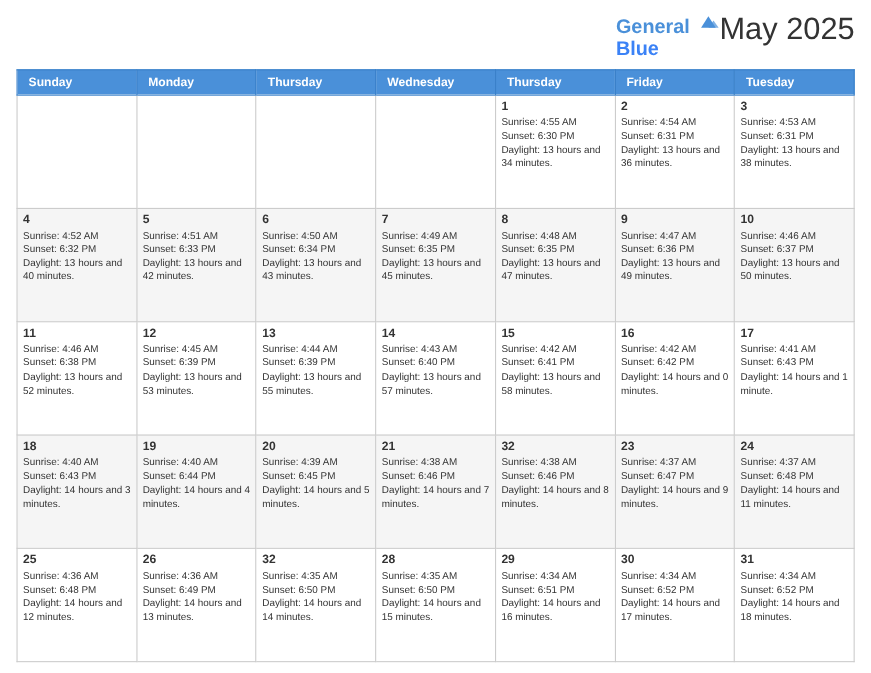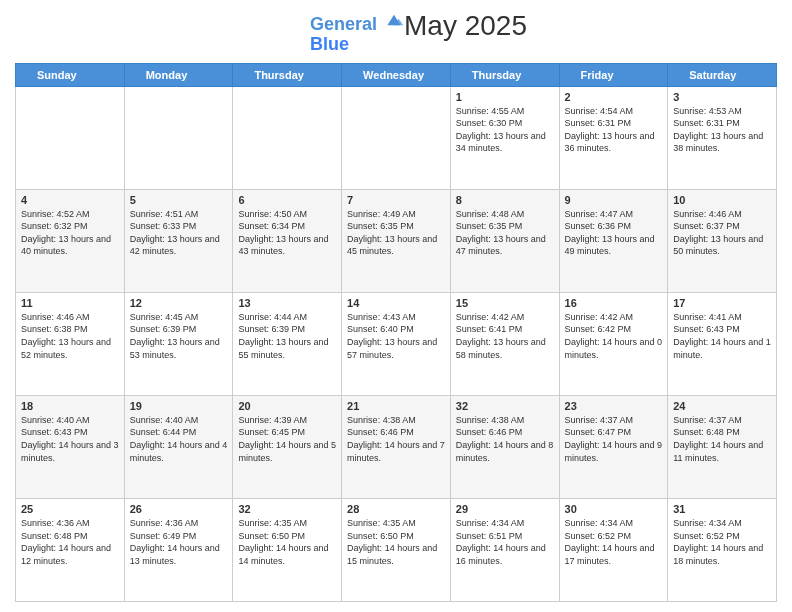--- a/index.html
+++ b/index.html
@@ -12,21 +12,21 @@
     }
     .page {
       width: 792px;
       height: 612px;
       padding: 10px 15px;
       display: flex;
       flex-direction: column;
     }
     .header {
       display: flex;
-      justify-content: center;
+      justify-content: flex-end;
       align-items: flex-start;
       margin-bottom: 8px;
       margin-left: 45px;
     }
     .logo {
       display: flex;
       align-items: center;
     }
     .logo-text {
       font-size: 18px;
@@ -60,21 +60,21 @@
       border: 1px solid #ccc;
       border-collapse: collapse;
       width: 100%;
       table-layout: fixed;
       font-size: 9.5px;
     }
     .calendar th {
       background-color: #4a90d9;
       color: #fff;
       text-align: left;
-      padding: 5px 21px;
+      padding: 5px 10px;
       font-size: 11px;
       font-weight: bold;
       border: 1px solid #3a80c9;
     }
     .calendar td {
       border: 1px solid #ccc;
       vertical-align: top;
       padding: 4px 5px;
       height: 82px;
       background: #fff;
@@ -124,21 +124,21 @@
 
   <table class="calendar">
     <thead>
       <tr>
         <th>Sunday</th>
         <th>Monday</th>
         <th>Thursday</th>
         <th>Wednesday</th>
         <th>Thursday</th>
         <th>Friday</th>
-        <th>Saturday</th>
+        <th>Tuesday</th>
       </tr>
     </thead>
     <tbody id="calendar-body">
     <tr>
           <td class="empty-cell"></td>
           <td class="empty-cell"></td>
           <td class="empty-cell"></td>
           <td class="empty-cell"></td>
           <td>
         <div class="day-number">1</div>

